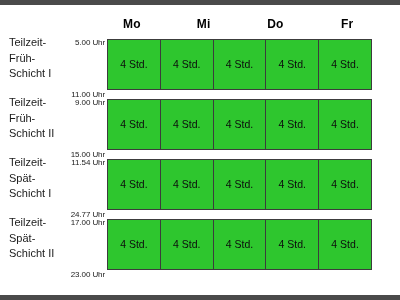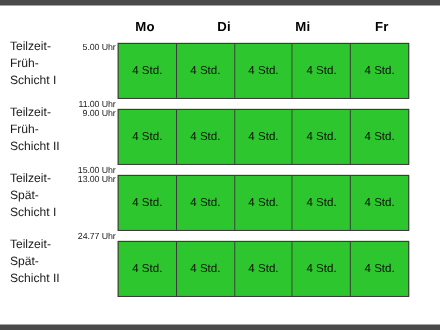--- a/index.html
+++ b/index.html
@@ -124,22 +124,22 @@
 </head>
 <body>
 
 <div id="app">
 
   <div class="edge-top"></div>
   <div class="edge-bottom"></div>
 
   <div class="header-row">
     <div class="day-cell">Mo</div>
-    <div class="day-cell">Di</div>
     <div class="day-cell">Mi</div>
+    <div class="day-cell">Do</div>
     <div class="day-cell">Fr</div>
   </div>
 
   <div class="shift-row r0">
     <div class="shift-name">
       <span class="ln">Teilzeit-</span>
       <span class="ln">Früh-</span>
       <span class="ln">Schicht I</span>
     </div>
     <div class="time-col">
@@ -194,21 +194,21 @@
     </div>
   </div>
 
   <div class="shift-row r2">
     <div class="shift-name">
       <span class="ln">Teilzeit-</span>
       <span class="ln">Spät-</span>
       <span class="ln">Schicht I</span>
     </div>
     <div class="time-col">
-      <span class="time-start">13.00 Uhr</span>
+      <span class="time-start">11.54 Uhr</span>
       <span class="time-end">24.77 Uhr</span>
     </div>
     <div class="blocks">
       <div class="block">
           <span class="block-label">4 Std.</span>
         </div>
       <div class="block">
           <span class="block-label">4 Std.</span>
         </div>
       <div class="block">
@@ -222,20 +222,24 @@
         </div>
     </div>
   </div>
 
   <div class="shift-row r3">
     <div class="shift-name">
       <span class="ln">Teilzeit-</span>
       <span class="ln">Spät-</span>
       <span class="ln">Schicht II</span>
     </div>
+    <div class="time-col">
+      <span class="time-start">17.00 Uhr</span>
+      <span class="time-end">23.00 Uhr</span>
+    </div>
     <div class="blocks">
       <div class="block">
           <span class="block-label">4 Std.</span>
         </div>
       <div class="block">
           <span class="block-label">4 Std.</span>
         </div>
       <div class="block">
           <span class="block-label">4 Std.</span>
         </div>

